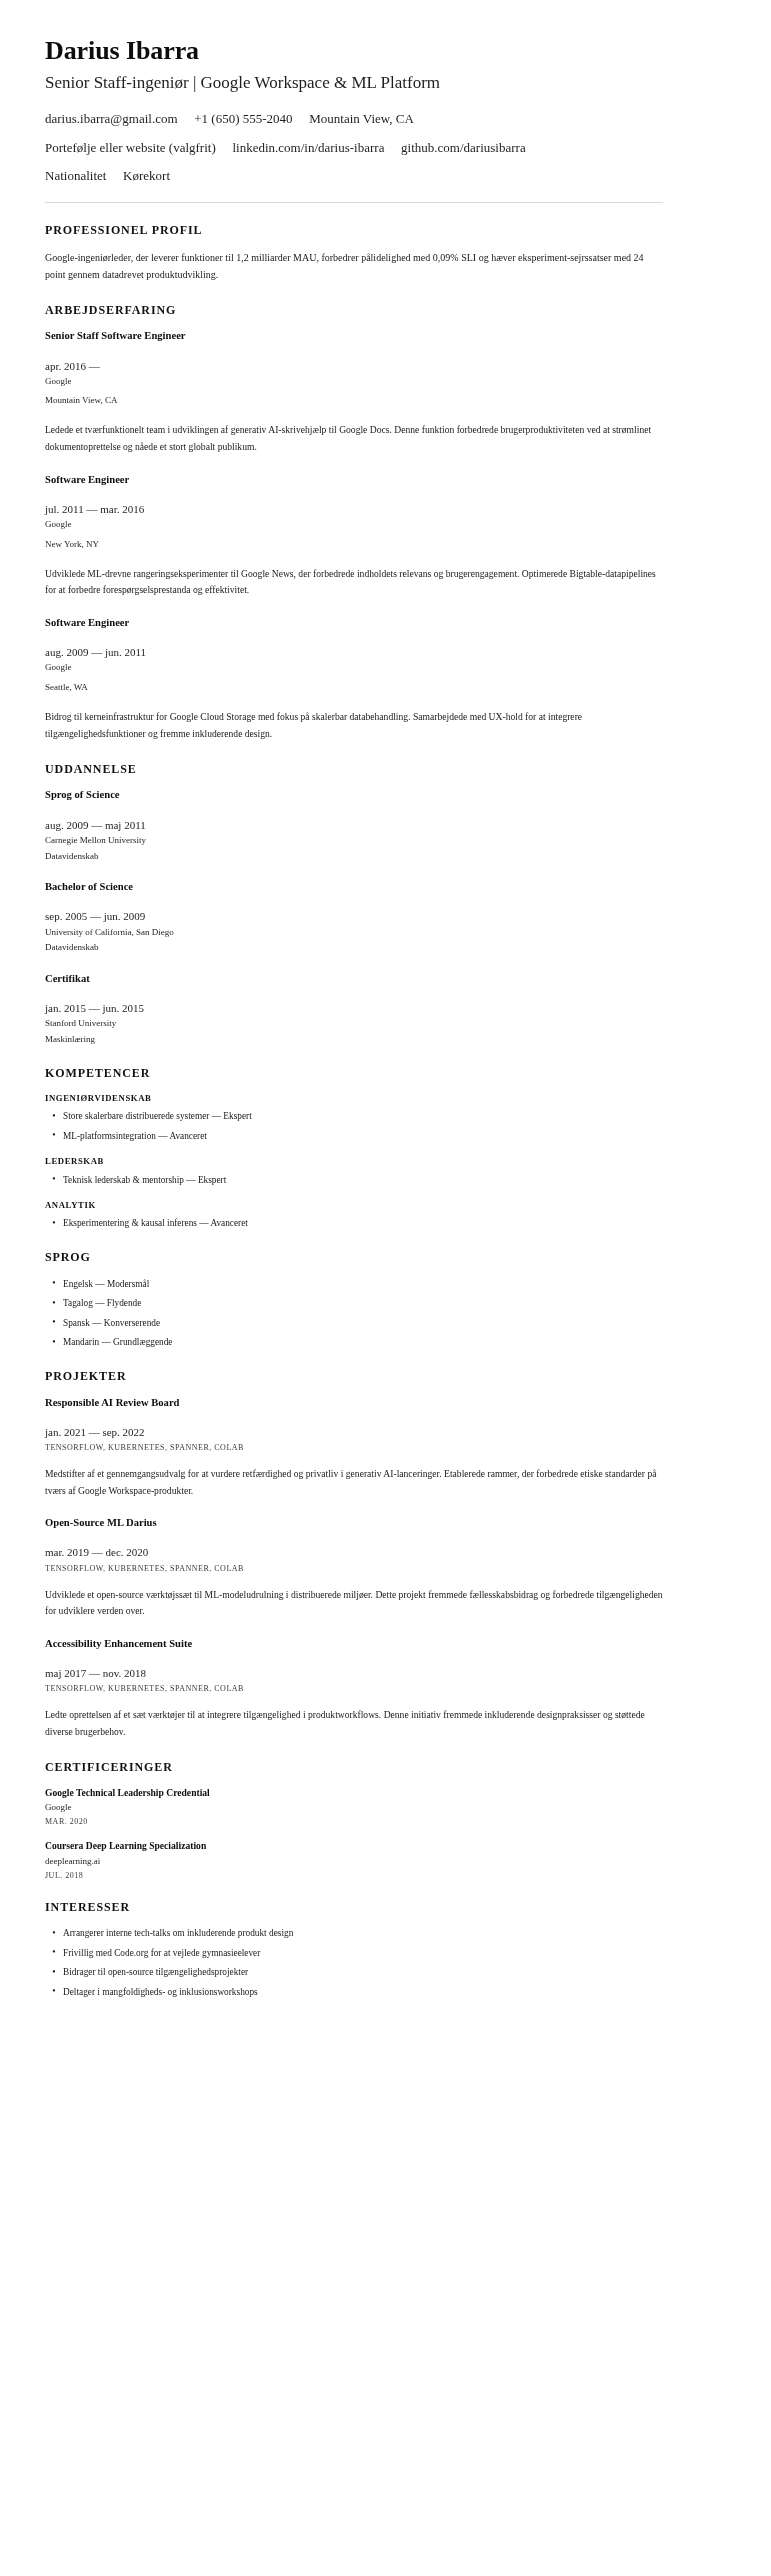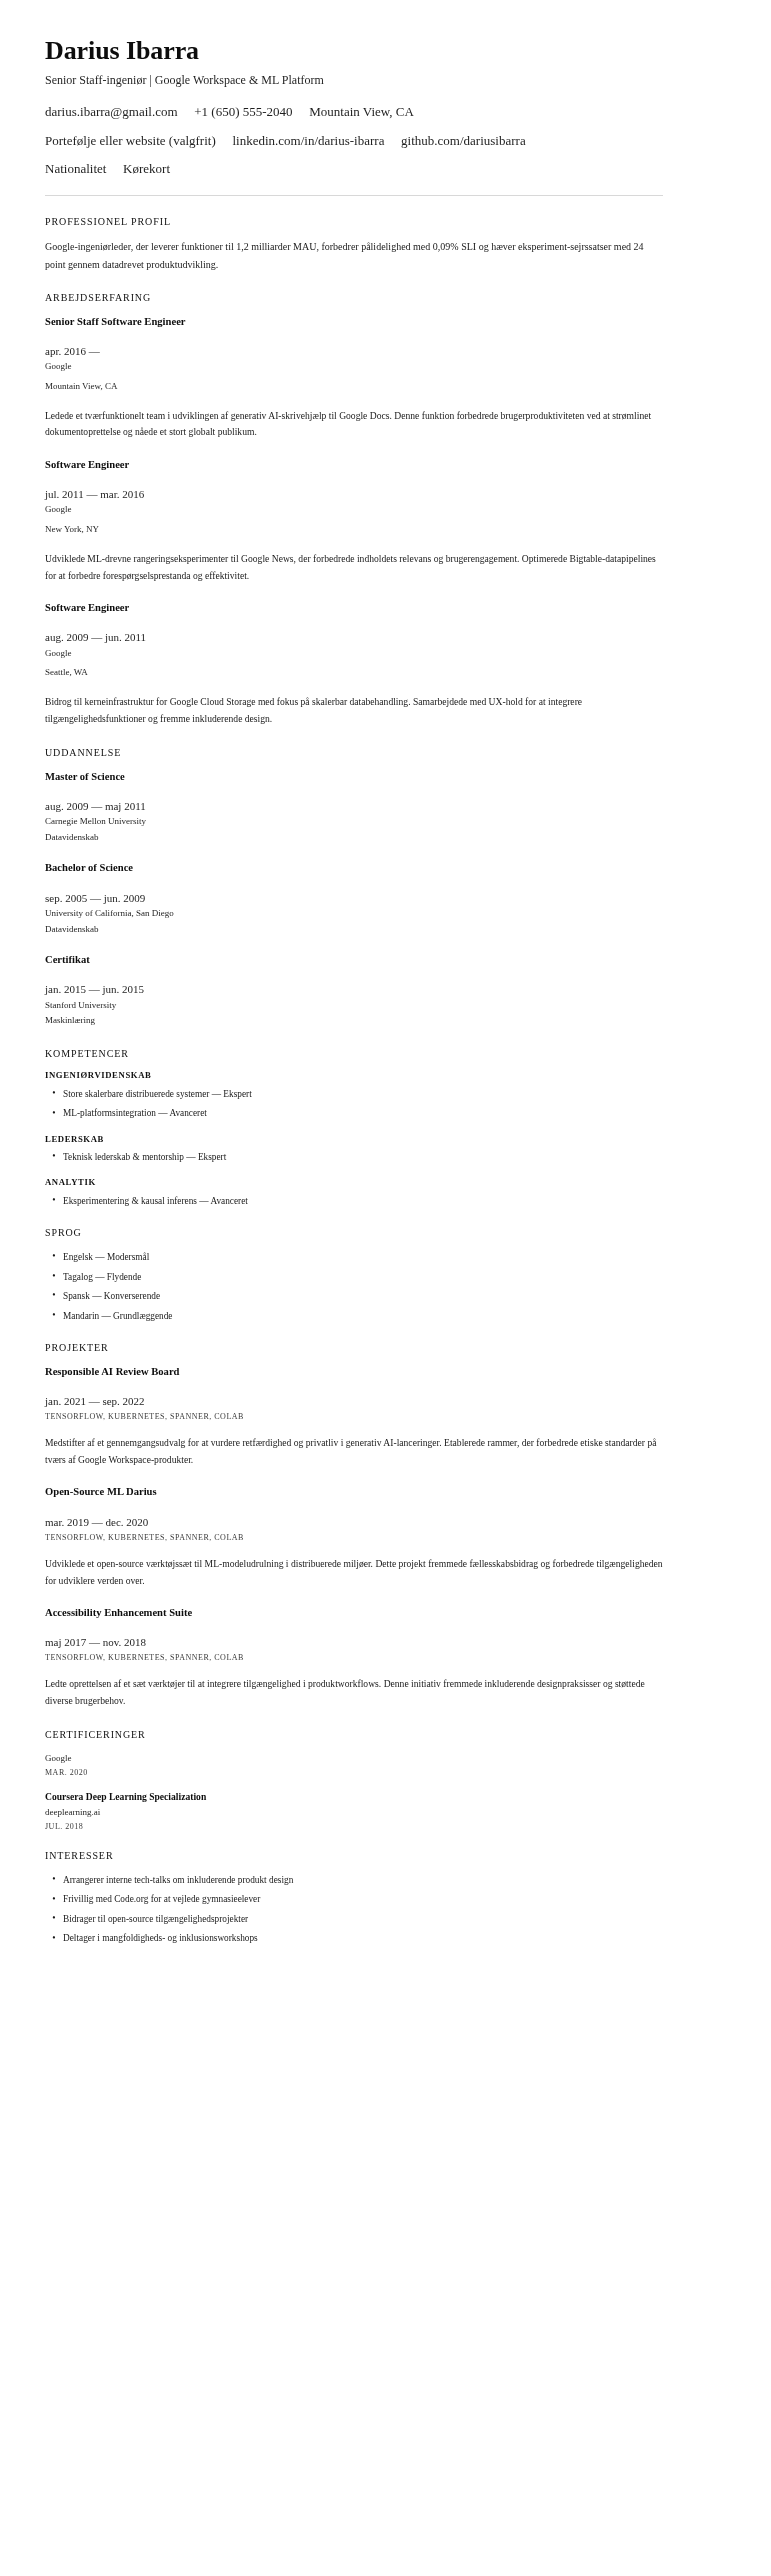--- a/index.html
+++ b/index.html
@@ -20,21 +20,21 @@
   
   .name {
     font-size: 26px;
     font-weight: 700;
     letter-spacing: -0.1px;
     line-height: 1.12;
     margin: 0 0 7px 0;
     color: #0d0d0d;
   }
   .headline {
-    font-size: 12px;
+    font-size: 17px;
     font-weight: 400;
     line-height: 1.35;
     margin: 0 0 14px 0;
     color: #1f1f1f;
   }
   .contact-row {
     font-size: 13px;
     line-height: 1.5;
     margin-bottom: 9px;
     color: #1f1f1f;
@@ -48,22 +48,22 @@
 
   .rule {
     border: 0;
     border-top: 0.6px solid #d8d8d8;
     margin: 16.7px 0 0 0;
   }
 
   
   .section { margin-top: 19.3px; }
   .section-title {
-    font-size: 10px;
-    font-weight: 400;
+    font-size: 12px;
+    font-weight: 700;
     letter-spacing: 0.9px;
     text-transform: uppercase;
     margin: 0 0 11.6px 0;
     color: #111111;
   }
 
   .summary-text {
     font-size: 10px;
     line-height: 1.72;
     margin: 0;
@@ -248,21 +248,21 @@
       <div class="entry-meta">Seattle, WA</div>
       <p class="entry-desc">Bidrog til kerneinfrastruktur for Google Cloud Storage med fokus på skalerbar databehandling. Samarbejdede med UX-hold for at integrere tilgængelighedsfunktioner og fremme inkluderende design.</p>
     </div>
   </section>
 
   <section class="section">
     <h2 class="section-title">Uddannelse</h2>
 
     <div class="entry">
       <div class="entry-head">
-        <span class="entry-title">Master of Science</span>
+        <span class="entry-title">Sprog of Science</span>
         <span class="entry-date">aug. 2009 — maj 2011</span>
       </div>
       <div class="entry-sub">Carnegie Mellon University</div>
       <div class="entry-sub">Datavidenskab</div>
     </div>
 
     <div class="entry">
       <div class="entry-head">
         <span class="entry-title">Bachelor of Science</span>
         <span class="entry-date">sep. 2005 — jun. 2009</span>
@@ -345,20 +345,21 @@
       </div>
       <div class="entry-tags">TENSORFLOW, KUBERNETES, SPANNER, COLAB</div>
       <p class="entry-desc">Ledte oprettelsen af et sæt værktøjer til at integrere tilgængelighed i produktworkflows. Denne initiativ fremmede inkluderende designpraksisser og støttede diverse brugerbehov.</p>
     </div>
   </section>
 
   <section class="section">
     <h2 class="section-title">Certificeringer</h2>
 
     <div class="cert">
+      <div class="cert-title">Google Technical Leadership Credential</div>
       <div class="cert-issuer">Google</div>
       <div class="cert-date">MAR. 2020</div>
     </div>
 
     <div class="cert">
       <div class="cert-title">Coursera Deep Learning Specialization</div>
       <div class="cert-issuer">deeplearning.ai</div>
       <div class="cert-date">JUL. 2018</div>
     </div>
   </section>

